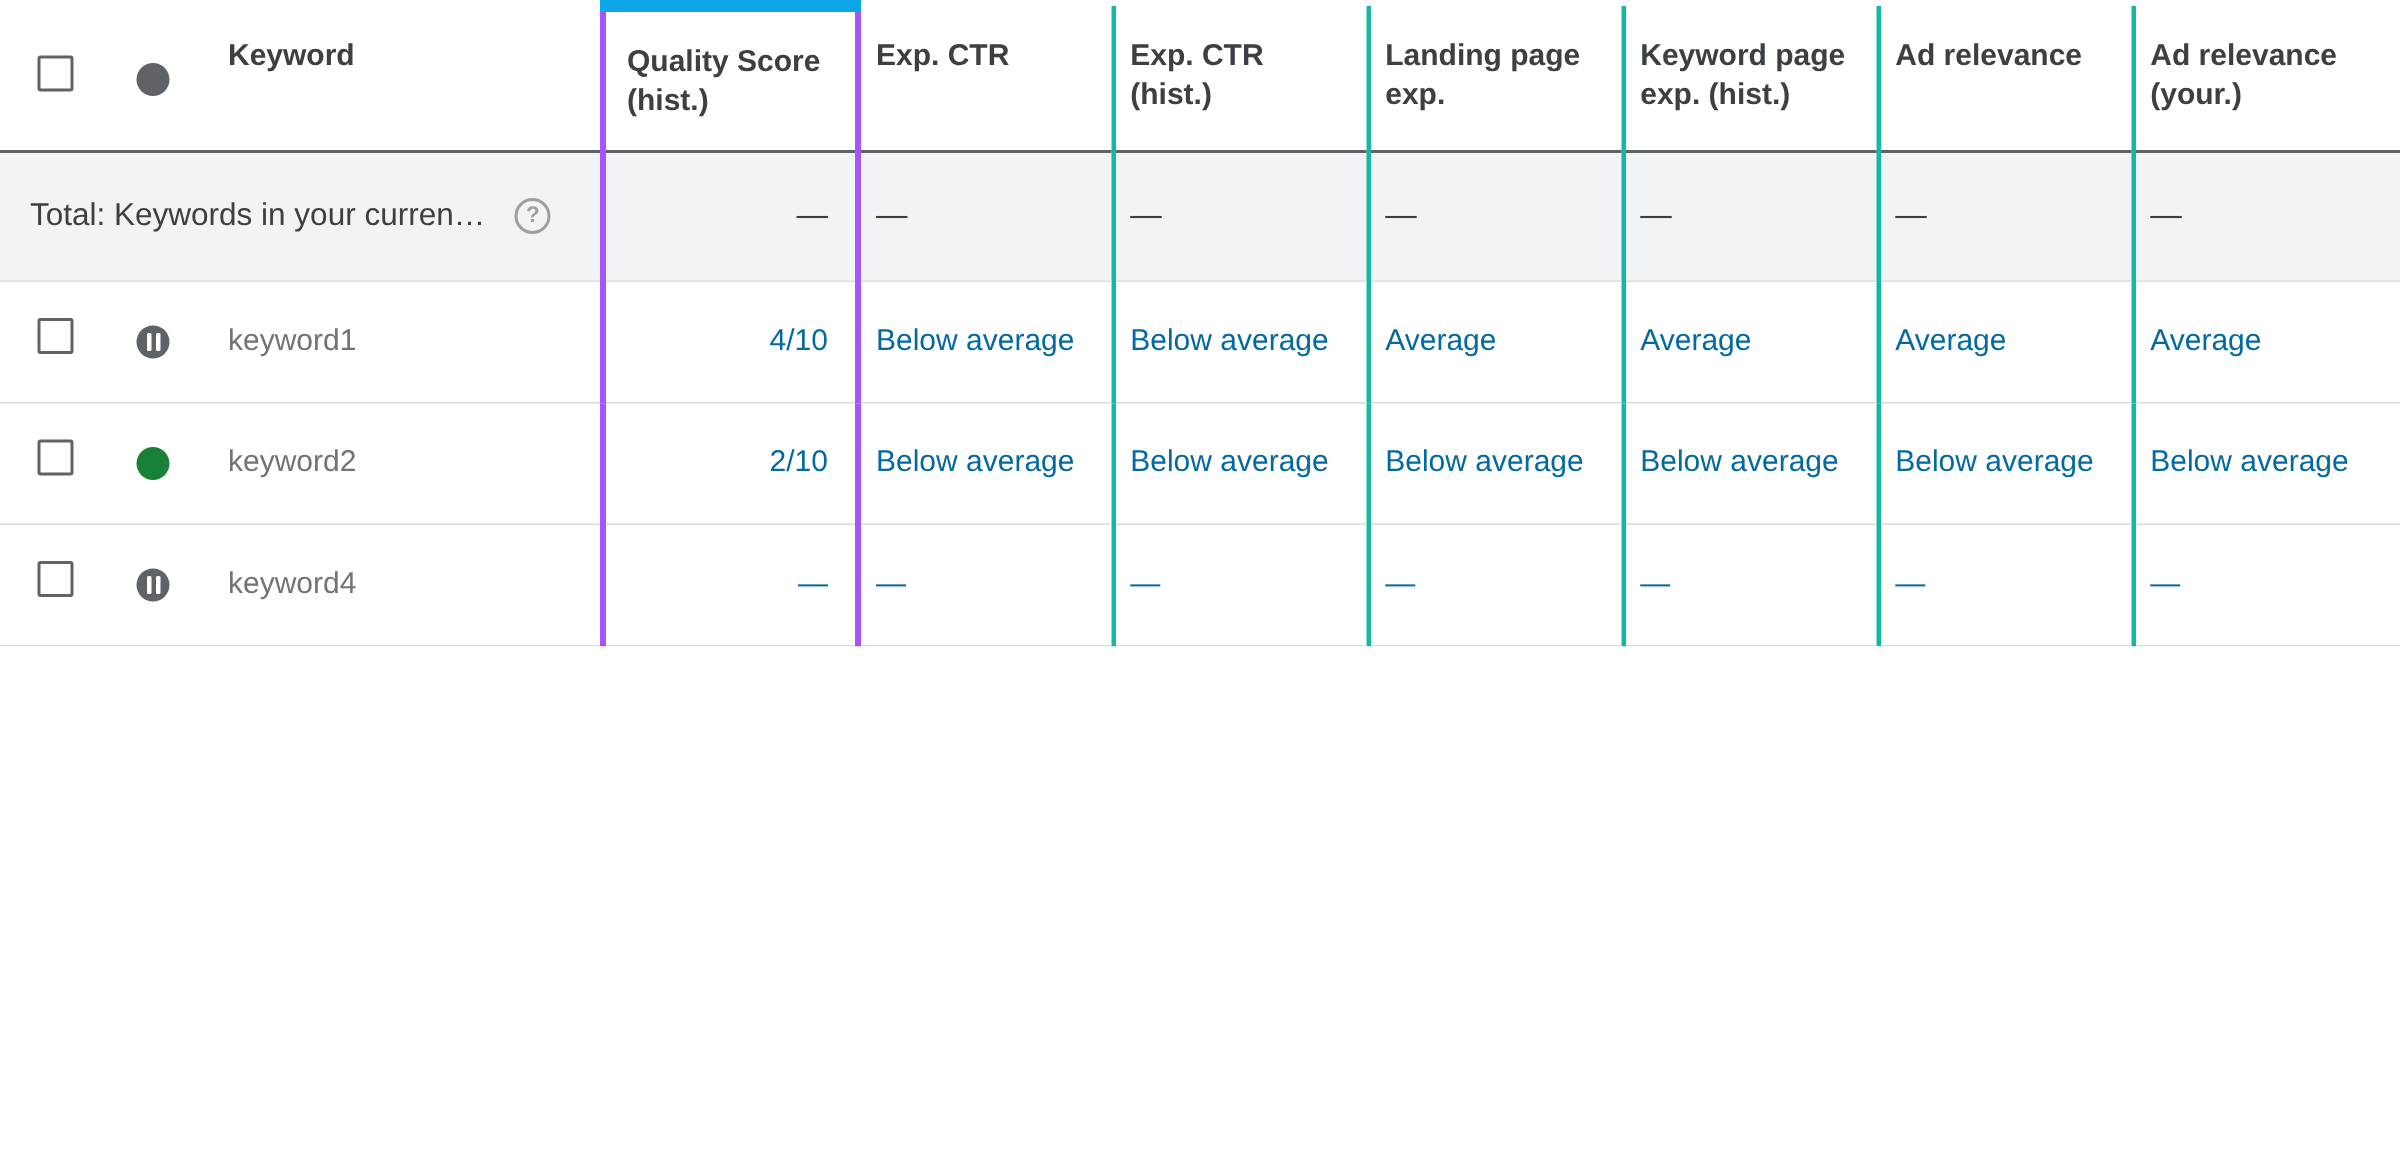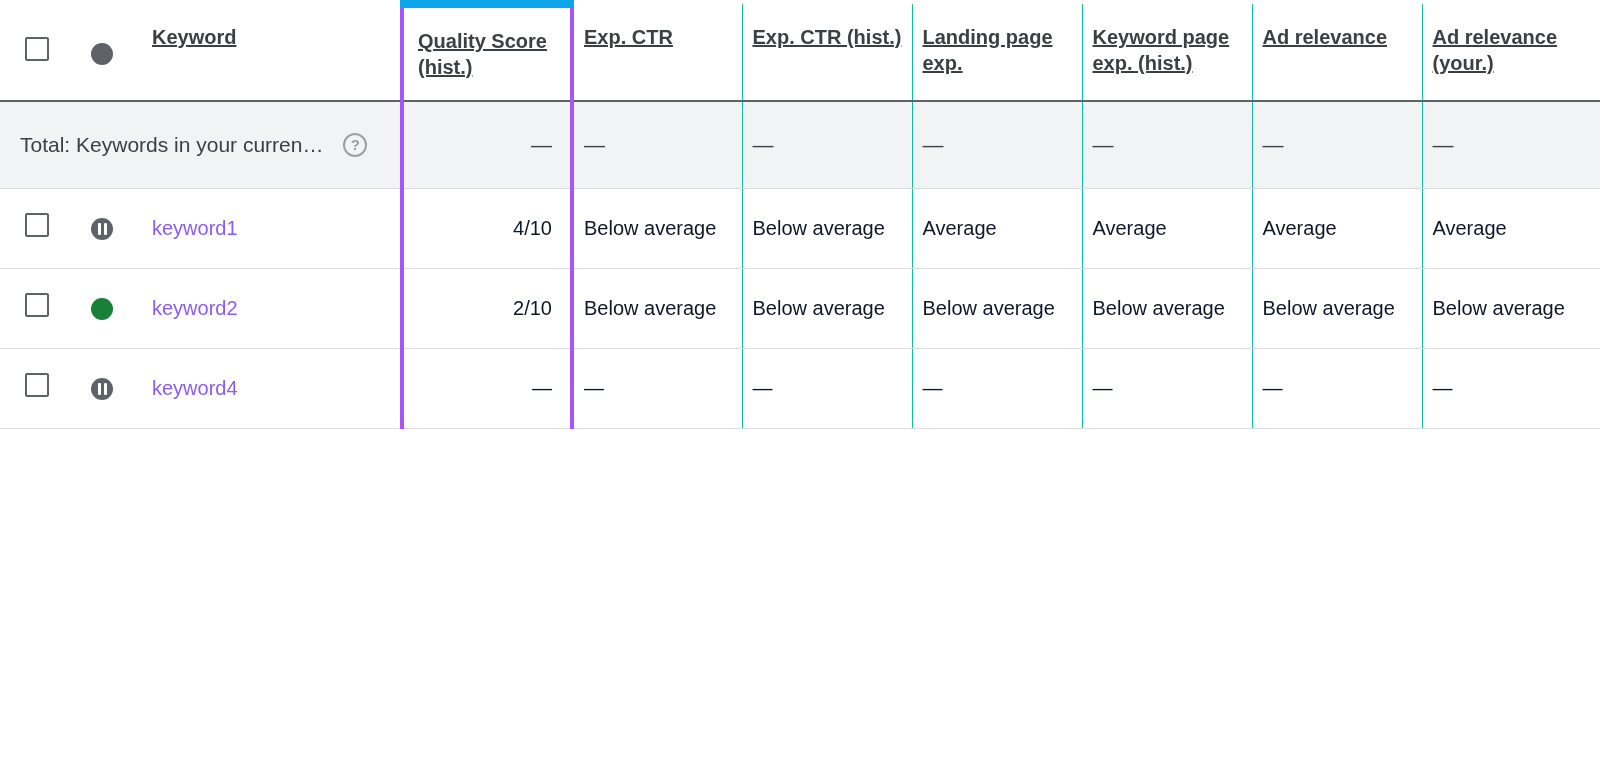--- a/index.html
+++ b/index.html
@@ -32,44 +32,43 @@
   thead th {
     text-align: left;
     font-weight: 600;
     font-size: 20px;
     color: #3c4043;
     padding: 20px 10px 20px 10px;
     border-bottom: 2px solid #5f6368;
     vertical-align: top;
     line-height: 1.3;
     background: #fff;
-    text-decoration: underline;
   }
   thead th.th-check,
   thead th.th-status {
     vertical-align: middle;
   }
   tbody td {
     font-size: 20px;
-    color: #0f172a;
+    color: #0369a1;
     padding: 24px 10px;
     border-bottom: 1px solid #dadce0;
     vertical-align: middle;
     line-height: 1.35;
   }
   tbody tr.summary td {
     background: #f1f3f4;
     color: #3c4043;
     font-size: 21px;
     padding-top: 28px;
     padding-bottom: 28px;
   }
   
   td.dcol, th.dcol {
-    border-left: 1px solid #14b8a6;
+    border-left: 3px solid #14b8a6;
   }
   
   th.qs-col, td.qs-col {
     border-left: 4px solid #a855f7;
     border-right: 4px solid #a855f7;
     text-align: right;
     padding-right: 18px;
   }
   th.qs-col {
     border-top: 8px solid #0ea5e9;
@@ -137,21 +136,21 @@
 
   .summary-text {
     white-space: nowrap;
     overflow: hidden;
     text-overflow: ellipsis;
     display: inline-block;
     max-width: 330px;
     vertical-align: middle;
   }
 
-  td.keyword-cell { color: #8b5cf6; }
+  td.keyword-cell { color: #737373; }
 </style>
 </head>
 <body>
 
 <table class="grid">
   <colgroup>
     <col class="c-check">
     <col class="c-status">
     <col class="c-keyword">
     <col class="c-qs">

